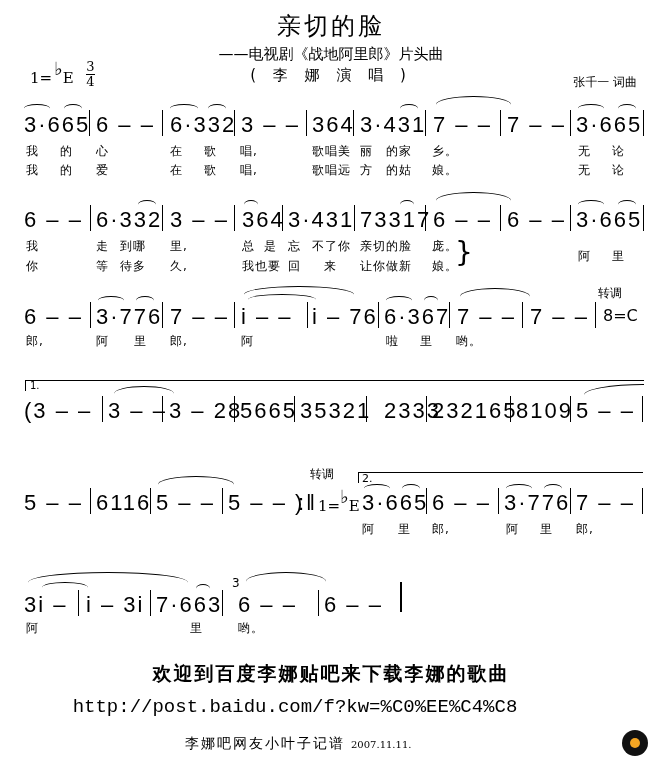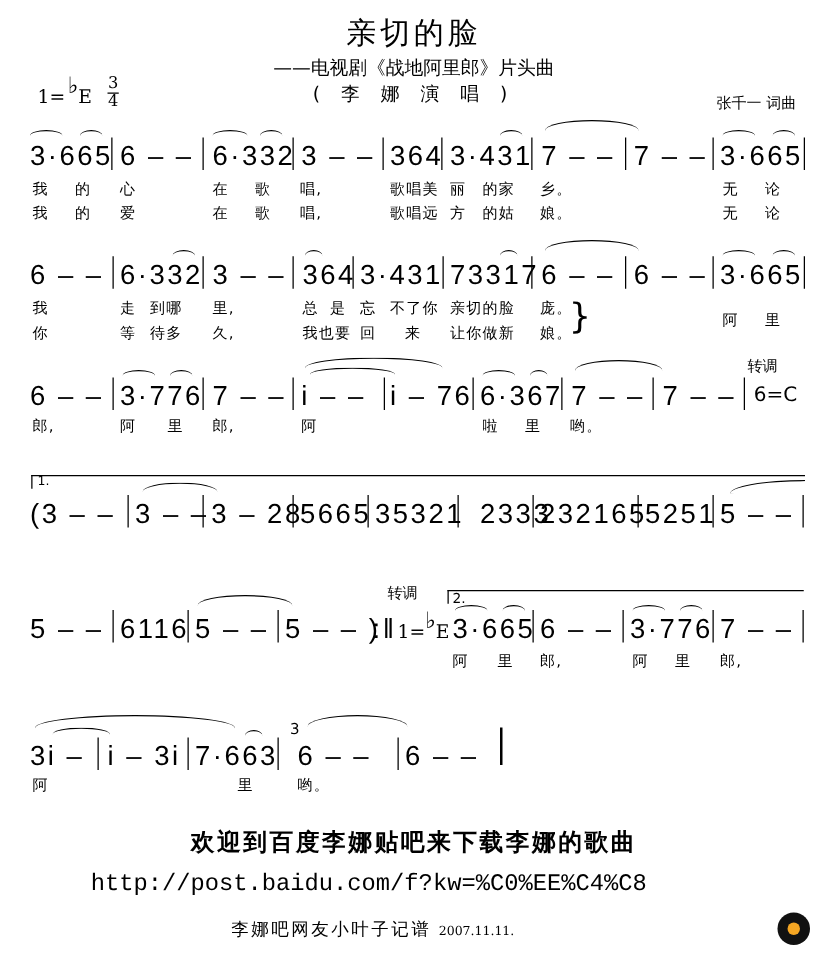--- a/index.html
+++ b/index.html
@@ -165,21 +165,21 @@
   <div class="bar" style="left:307px;top:302px;height:26px;"></div>
   <div class="abs notes" style="left:312px;top:304px;text-align:right;">i – 76</div>
   <div class="bar" style="left:378px;top:302px;height:26px;"></div>
   <div class="abs notes" style="left:384px;top:304px;">6·367</div>
   <div class="bar" style="left:449px;top:302px;height:26px;"></div>
   <div class="abs notes" style="left:457px;top:304px;">7 – –</div>
   <div class="bar" style="left:522px;top:302px;height:26px;"></div>
   <div class="abs notes" style="left:530px;top:304px;">7 – –</div>
   <div class="bar" style="left:595px;top:302px;height:26px;"></div>
   <div class="abs small" style="left:598px;top:285px;">转调</div>
-  <div class="abs" style="left:603px;top:306px;font-size:16px;">6=C</div>
+  <div class="abs" style="left:603px;top:306px;font-size:16px;">8=C</div>
   <div class="arc" style="left:98px;top:296px;width:26px;height:8px;"></div>
   <div class="arc" style="left:136px;top:296px;width:18px;height:8px;"></div>
   <div class="arc" style="left:244px;top:286px;width:110px;height:16px;"></div>
   <div class="arc" style="left:248px;top:294px;width:68px;height:10px;"></div>
   <div class="arc" style="left:386px;top:296px;width:26px;height:8px;"></div>
   <div class="arc" style="left:424px;top:296px;width:14px;height:8px;"></div>
   <div class="arc" style="left:460px;top:288px;width:70px;height:16px;"></div>
 
   <div class="abs lyr" style="left:26px;top:333px;">郎,</div>
   <div class="abs lyr" style="left:96px;top:333px;">阿</div>
@@ -201,21 +201,21 @@
   <div class="abs notes" style="left:169px;top:398px;">3 – 28</div>
   <div class="bar" style="left:234px;top:396px;height:26px;"></div>
   <div class="abs notes" style="left:240px;top:398px;">5665</div>
   <div class="bar" style="left:294px;top:396px;height:26px;"></div>
   <div class="abs notes" style="left:300px;top:398px;">35321</div>
   <div class="bar" style="left:366px;top:396px;height:26px;"></div>
   <div class="abs notes" style="left:372px;top:398px;margin-left:12px;">2333</div>
   <div class="bar" style="left:426px;top:396px;height:26px;"></div>
   <div class="abs notes" style="left:432px;top:398px;">232165</div>
   <div class="bar" style="left:510px;top:396px;height:26px;"></div>
-  <div class="abs notes" style="left:516px;top:398px;">5251</div>
+  <div class="abs notes" style="left:516px;top:398px;">8109</div>
   <div class="bar" style="left:570px;top:396px;height:26px;"></div>
   <div class="abs notes" style="left:576px;top:398px;">5 – –</div>
   <div class="bar" style="left:642px;top:396px;height:26px;"></div>
   <div class="arc" style="left:114px;top:386px;width:60px;height:14px;"></div>
   <div class="arc" style="left:584px;top:384px;width:60px;height:10px;border-radius:100% 0 0 0;"></div>
 </div>
 
 <div>
   <div class="abs notes" style="left:24px;top:490px;">5 – –</div>
   <div class="bar" style="left:90px;top:488px;height:26px;"></div>

